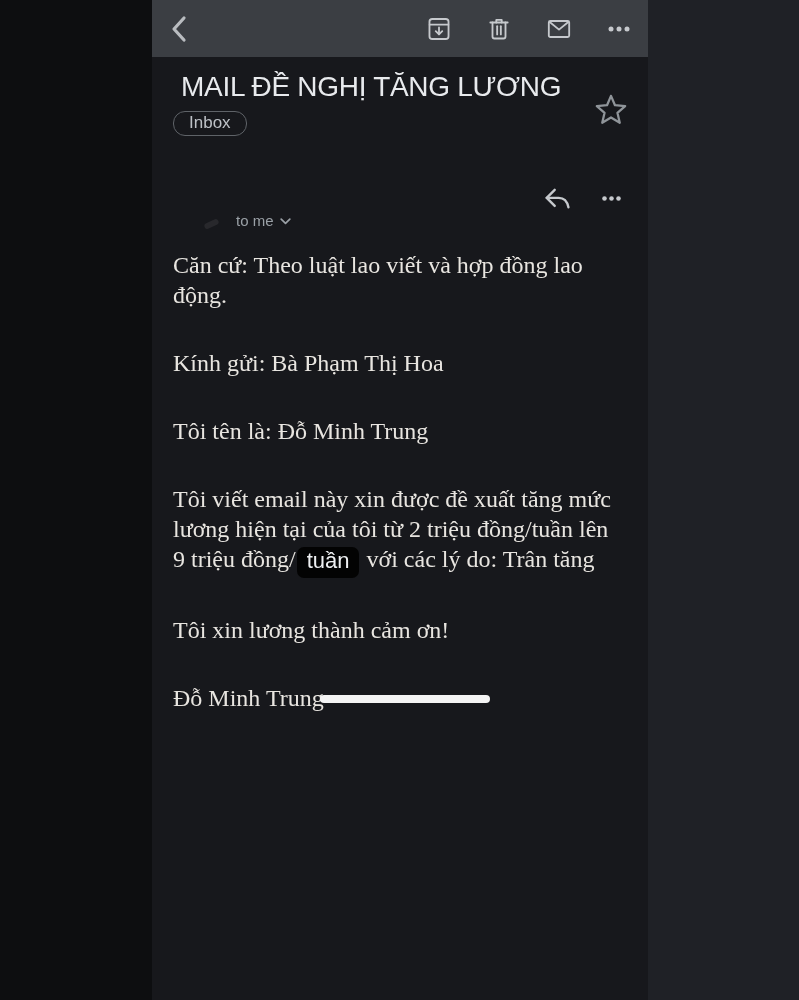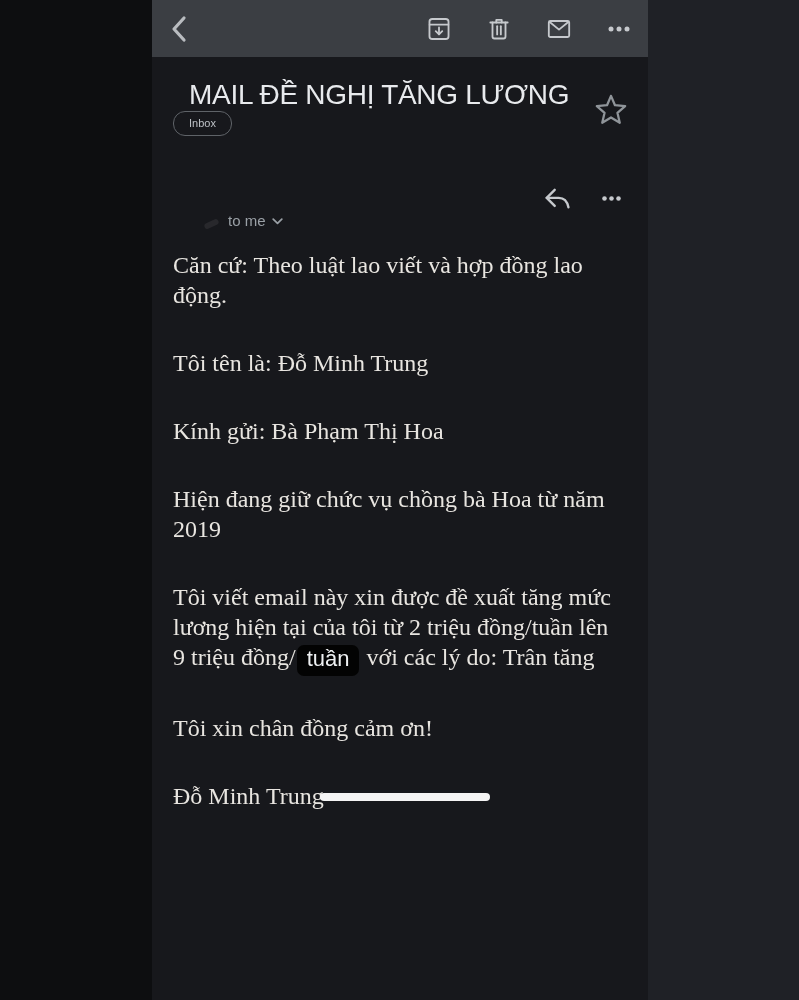--- a/index.html
+++ b/index.html
@@ -16,37 +16,37 @@
     position:absolute;left:152px;top:0;width:496px;height:57px;
     background:#3b3e43;display:flex;align-items:center;box-sizing:border-box;
     padding:0 16px 0 14px;
   }
   .tb-btn{width:26px;height:30px;display:flex;align-items:center;justify-content:center;cursor:pointer;background:none;border:none;padding:0;}
   .tb-spacer{flex:1;}
   .tb-group{display:flex;gap:34px;}
 
   
   .subject{
-    position:absolute;left:173px;top:62px;width:440px;margin:16px;
+    position:absolute;left:173px;top:62px;width:440px;margin:8px;
     font-size:28px;font-weight:400;letter-spacing:-.3px;color:#e8eaed;line-height:34px;
   }
   .chip{
     position:absolute;left:173px;top:111px;
-    font-size:11px;color:#bdc1c6;border:1px solid #5f6368;border-radius:12px;
+    font-size:17px;color:#bdc1c6;border:1px solid #5f6368;border-radius:12px;
     padding:2px 15px 3px;line-height:18px;cursor:pointer;
   }
   .star{position:absolute;left:594px;top:93px;width:34px;height:34px;cursor:pointer;}
 
   
   .smudge{
     position:absolute;left:204px;top:221px;width:15px;height:6px;border-radius:3px;
     background:#2b2c2f;transform:rotate(-25deg);opacity:.85;
   }
   .to-me{
-    position:absolute;left:228px;top:211px;display:flex;align-items:center;gap:6px;
+    position:absolute;left:236px;top:211px;display:flex;align-items:center;gap:6px;
     font-size:15px;color:#9aa0a6;cursor:pointer;line-height:20px;
   }
   .reply-btn{position:absolute;left:541px;top:183px;width:32px;height:32px;cursor:pointer;background:none;border:none;padding:0;}
   .msg-more{position:absolute;left:597px;top:184px;width:28px;height:28px;cursor:pointer;background:none;border:none;padding:0;display:flex;align-items:center;justify-content:center;}
 
   
   .email-body{
     position:absolute;left:173px;top:250px;width:500px;
     font-family:"Liberation Serif","DejaVu Serif",serif;
     font-size:24px;line-height:30px;color:#e8e5e0;
@@ -156,23 +156,21 @@
           <circle cx="4" cy="4" r="2.6" fill="#c6c9cd"></circle>
           <circle cx="12" cy="4" r="2.6" fill="#c6c9cd"></circle>
           <circle cx="20" cy="4" r="2.6" fill="#c6c9cd"></circle>
         </svg>
     </span>
   </button>
 
   <div class="email-body">
     <p>Căn cứ: Theo luật lao viết và hợp đồng lao
 động.</p>
+    <p>Kính gửi: Bà Phạm Thị Hoa</p>
     <p>Tôi tên là: Đỗ Minh Trung</p>
-    <p>Kính gửi: Bà Phạm Thị Hoa</p>
-    <p>Hiện đang giữ chức vụ chồng bà Hoa từ năm
-2019</p>
     <p><span>Tôi viết email này xin được đề xuất tăng mức
 lương hiện tại của tôi từ 2 triệu đồng/tuần lên
 9 triệu đồng/</span><span class="patch">tuần</span><span> với các lý do: Trân tăng</span></p>
-    <p>Tôi xin chân đồng cảm ơn!</p>
+    <p>Tôi xin lương thành cảm ơn!</p>
     <p class="sig-line"><span>Đỗ Minh Trung</span><span class="sig-bar"></span></p>
   </div>
 </div>
 
 </body></html>

